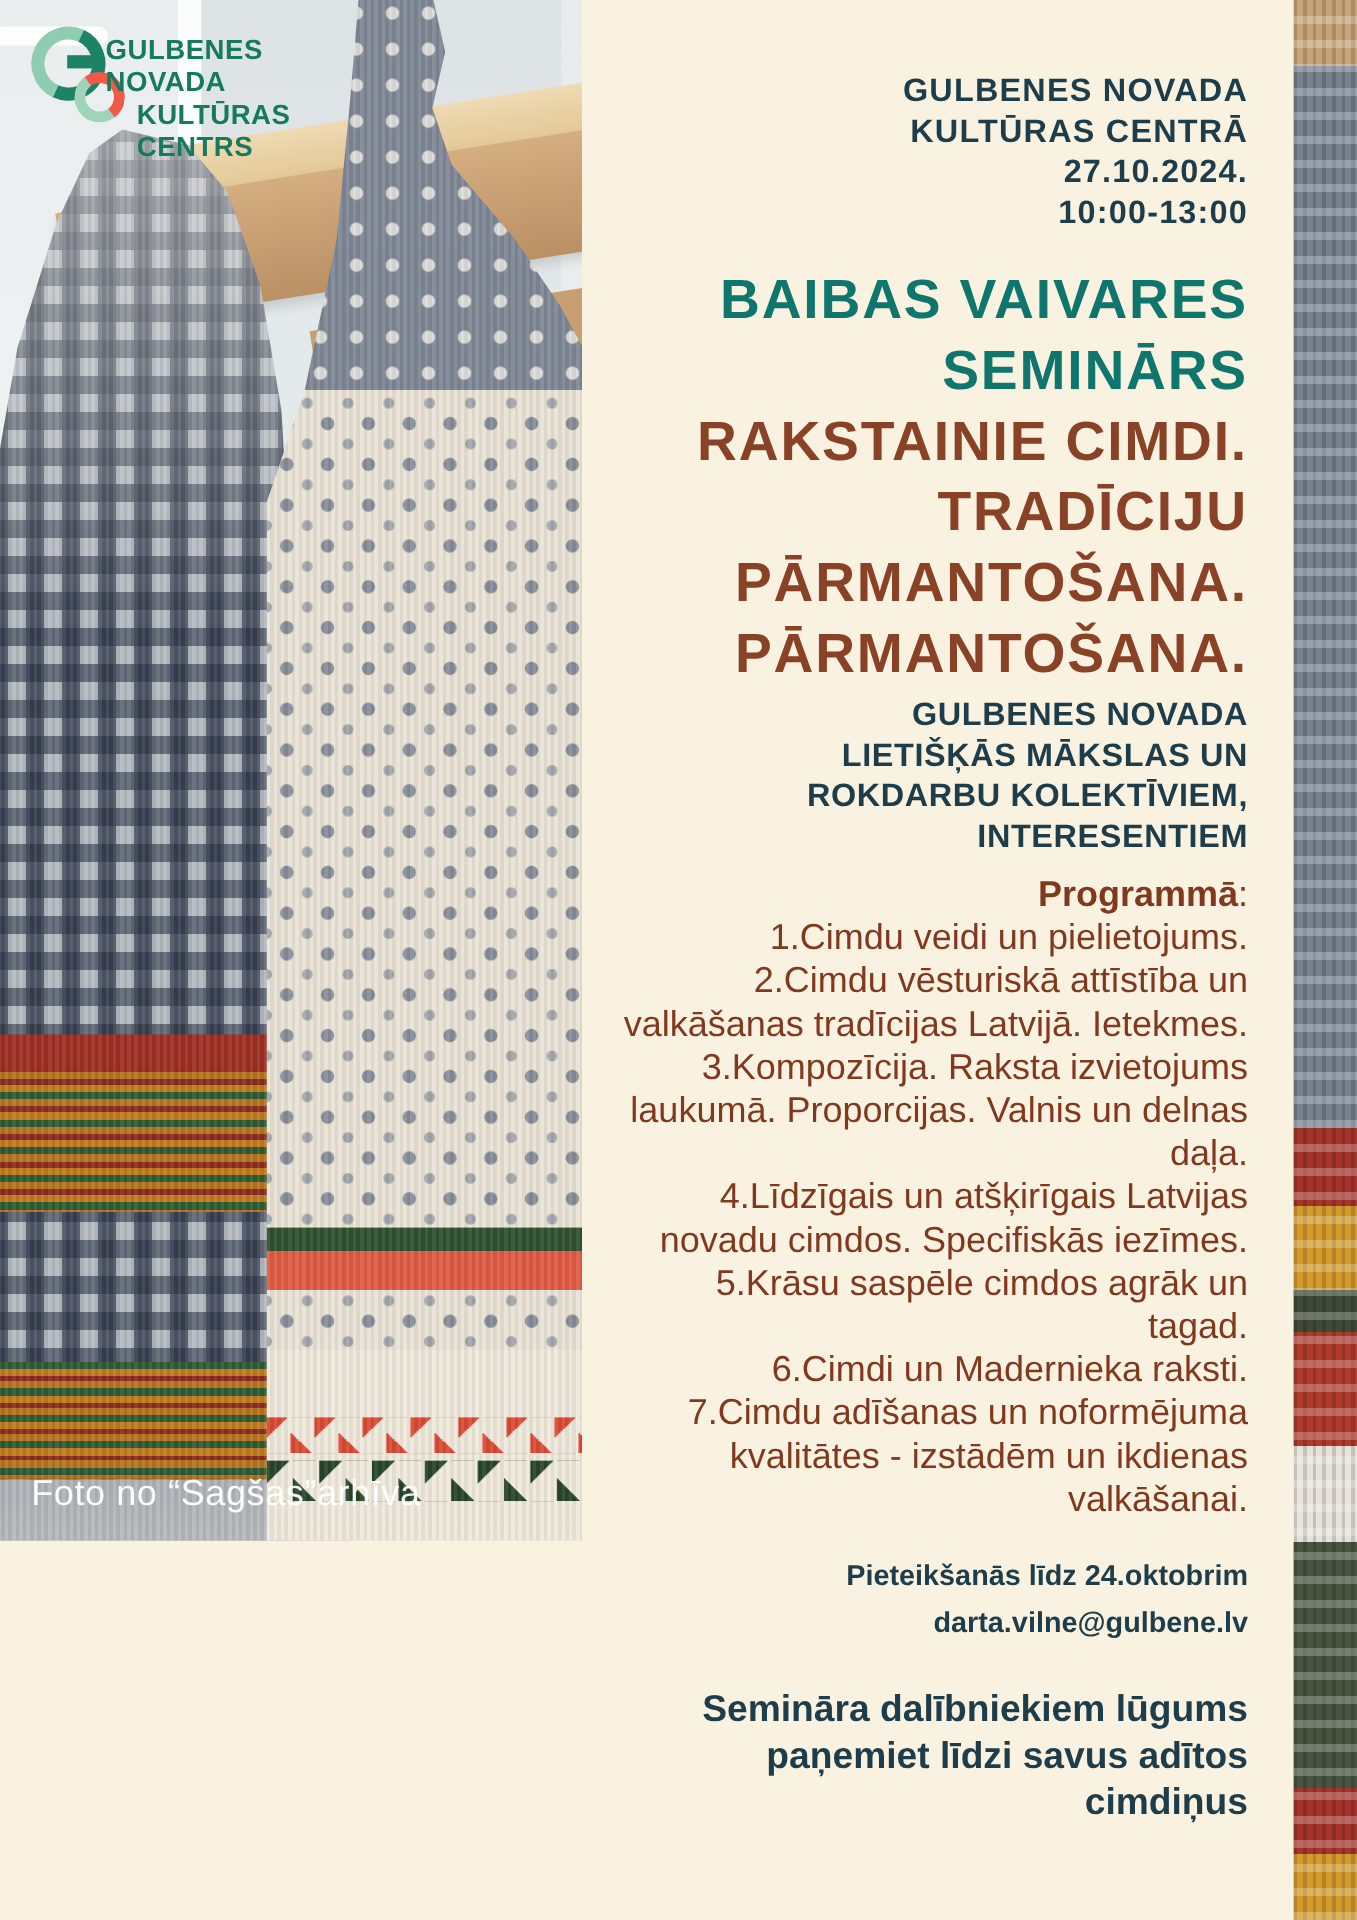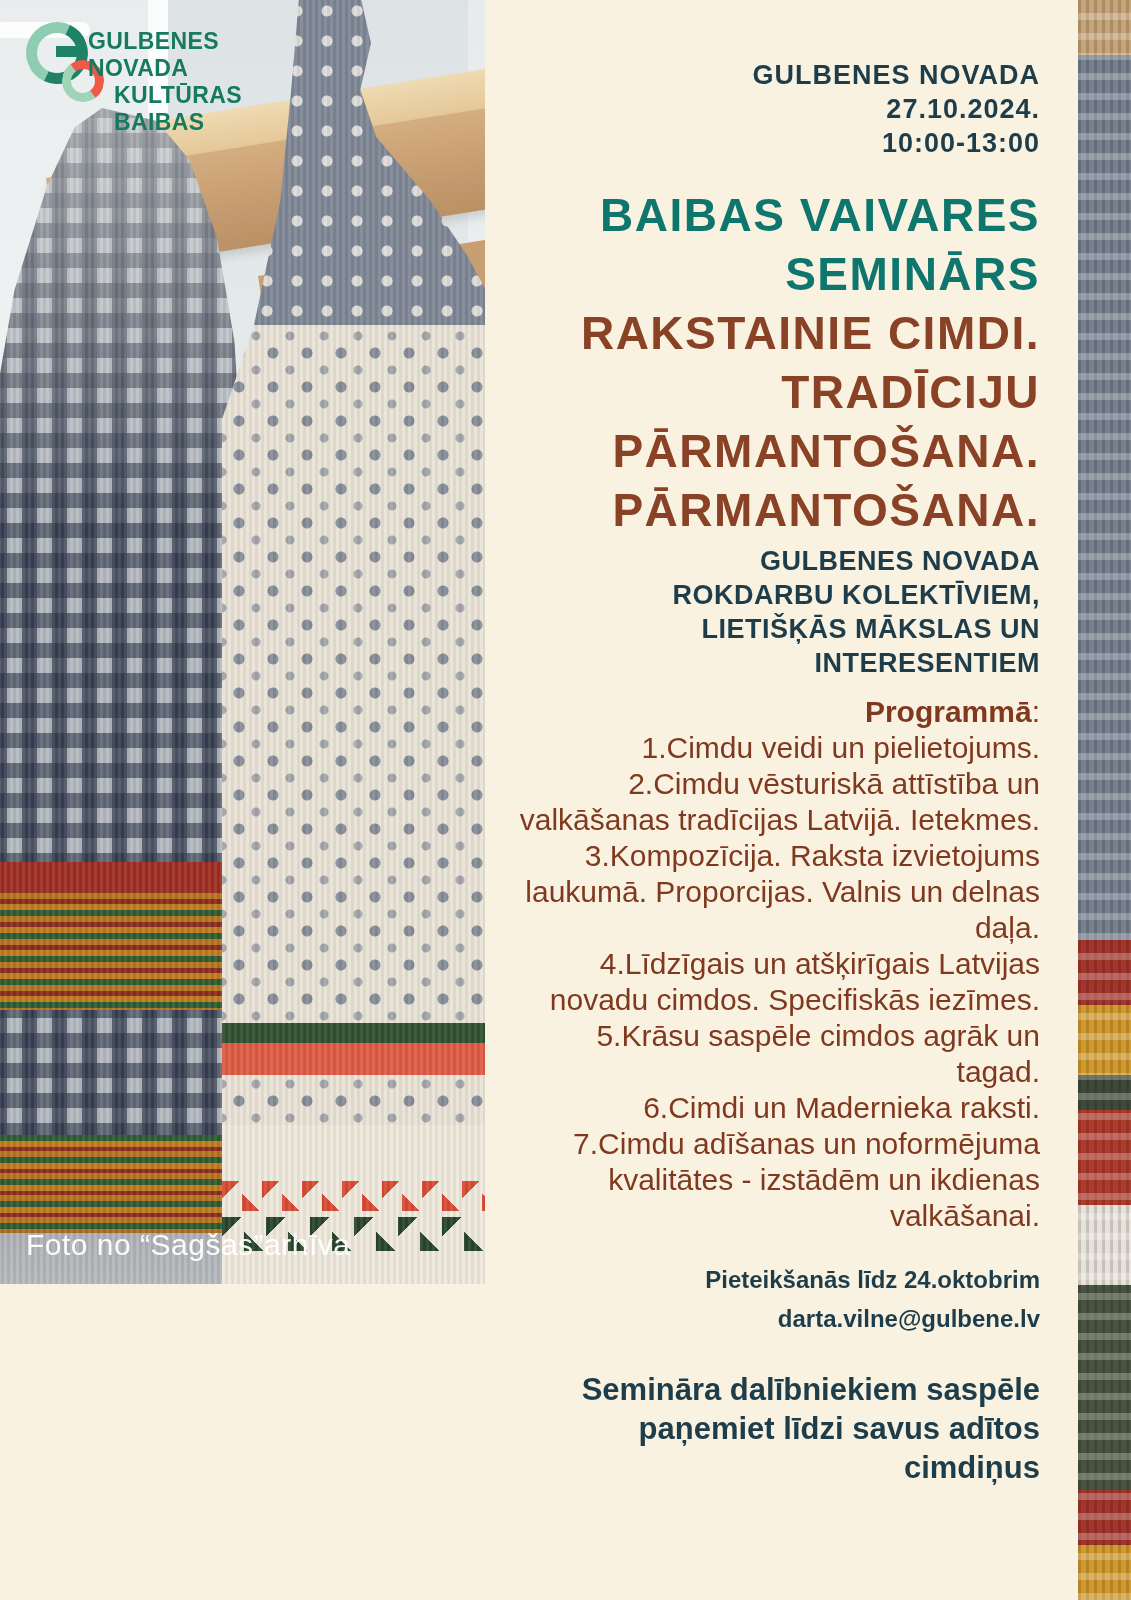--- a/index.html
+++ b/index.html
@@ -158,69 +158,70 @@
 
     <div class="photo-credit">Foto no “Sagšas”arhīva</div>
   </div>
 
   <div class="logo">
     <div class="g-outer"></div>
     <div class="g-bar"></div>
     <div class="b-mark"></div>
     <div class="logo-text">
       <div>GULBENES NOVADA</div>
-      <div class="logo-line2">KULTŪRAS BAIBAS</div>
+      <div class="logo-line2">KULTŪRAS CENTRS</div>
     </div>
   </div>
 
   <div class="panel">
 
     <div class="venue teal t-right">
       <div>GULBENES NOVADA</div>
+      <div>KULTŪRAS CENTRĀ</div>
       <div>27.10.2024.</div>
       <div>10:00-13:00</div>
     </div>
 
     <div class="display display-black t-right">
       <div>BAIBAS VAIVARES</div>
       <div>SEMINĀRS</div>
     </div>
 
     <div class="display display-brown t-right">
       <div>RAKSTAINIE CIMDI.</div>
       <div>TRADĪCIJU</div>
       <div>PĀRMANTOŠANA.</div>
       <div>PĀRMANTOŠANA.</div>
     </div>
 
     <div class="audience teal t-right">
       <div>GULBENES NOVADA</div>
+      <div>LIETIŠĶĀS MĀKSLAS UN</div>
       <div>ROKDARBU KOLEKTĪVIEM,</div>
-      <div>LIETIŠĶĀS MĀKSLAS UN</div>
       <div>INTERESENTIEM</div>
     </div>
 
     <div class="program">
       <div><span class="prog-head">Programmā</span><span>:</span></div>
       <div class="prog-item">1.Cimdu veidi un pielietojums.</div>
       <div class="prog-item">2.Cimdu vēsturiskā attīstība un valkāšanas tradīcijas Latvijā. Ietekmes.</div>
       <div class="prog-item">3.Kompozīcija. Raksta izvietojums laukumā. Proporcijas. Valnis un delnas daļa.</div>
       <div class="prog-item">4.Līdzīgais un atšķirīgais Latvijas novadu cimdos. Specifiskās iezīmes.</div>
       <div class="prog-item">5.Krāsu saspēle cimdos agrāk un tagad.</div>
       <div class="prog-item">6.Cimdi un Madernieka raksti.</div>
       <div class="prog-item">7.Cimdu adīšanas un noformējuma kvalitātes - izstādēm un ikdienas valkāšanai.</div>
     </div>
 
     <div class="registration teal t-right">
       <div>Pieteikšanās līdz 24.oktobrim</div>
       <div>darta.vilne@gulbene.lv</div>
     </div>
 
     <div class="note teal t-right">
-      <div>Semināra dalībniekiem saspēle</div>
+      <div>Semināra dalībniekiem lūgums</div>
       <div>paņemiet līdzi savus adītos</div>
       <div>cimdiņus</div>
     </div>
 
   </div>
 
   <div class="photo-strip"></div>
 
 </div>
 

